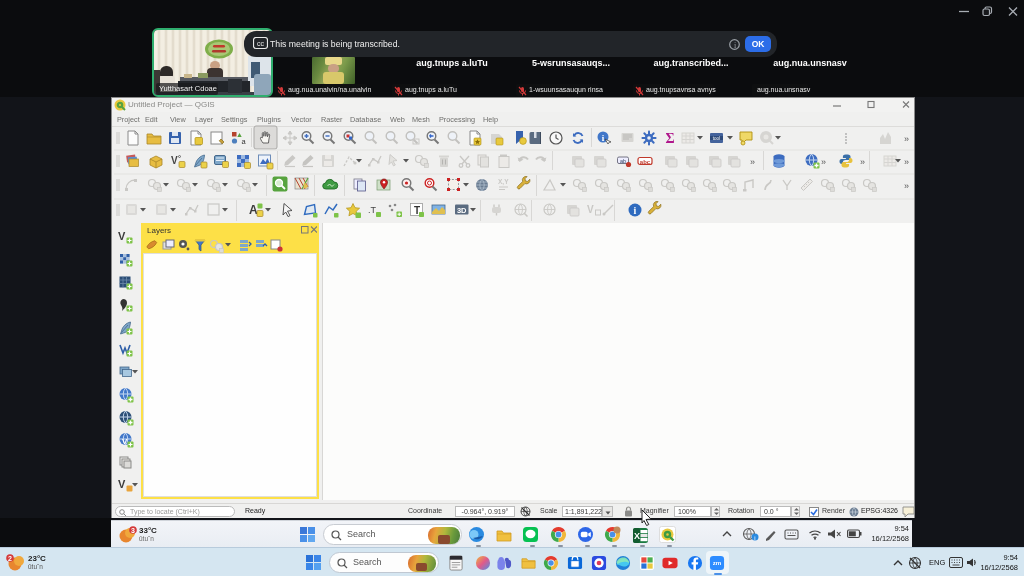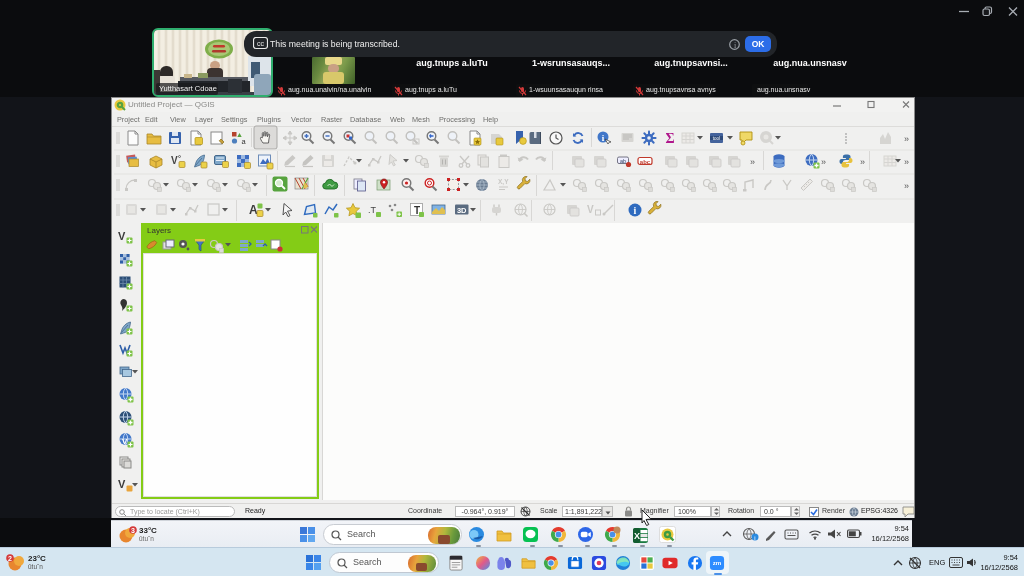--- a/index.html
+++ b/index.html
@@ -30,22 +30,22 @@
 <div class="ab" style="left:26px;top:47px;width:68px;height:4px;background:#585b62"></div>
 <div class="ab" style="left:24px;top:51px;width:72px;height:13px;background:#22252a"></div>
 <div class="ab" style="left:30px;top:44px;width:8px;height:4px;background:#c9b68a"></div>
 <div class="ab" style="left:44px;top:43px;width:10px;height:5px;background:#8a9a60"></div>
 <div class="ab" style="left:0px;top:62px;width:117px;height:7px;background:#3a3f46"></div>
 <div class="ab" style="left:100px;top:44px;width:17px;height:22px;background:#8fa6ba;border-radius:3px 3px 0 0"></div>
 <div class="ab" style="left:74px;top:49px;width:14px;height:14px;background:#2c3036"></div>
 <div class="ab" style="left:2px;top:53px;width:62px;height:12px;background:rgba(25,25,28,0.72);border-radius:2px;color:#f2f2f2;font-size:7.5px;line-height:12px;padding-left:3px;white-space:nowrap">Yutthasart Cdoae</div>
 </div>
 <div class="ab wt" style="left:382px;top:58px;width:140px;text-align:center;font-size:9px;letter-spacing:0">aug.tnups a.luTu</div>
-<div class="ab wt" style="left:501px;top:58px;width:140px;text-align:center;font-size:9px;letter-spacing:0">1-wsrunsasauqs...</div>
-<div class="ab wt" style="left:621px;top:58px;width:140px;text-align:center;font-size:9px;letter-spacing:0">aug.tnupsavnsi...</div>
+<div class="ab wt" style="left:501px;top:58px;width:140px;text-align:center;font-size:9px;letter-spacing:0">5-wsrunsasauqs...</div>
+<div class="ab wt" style="left:621px;top:58px;width:140px;text-align:center;font-size:9px;letter-spacing:0">aug.transcribed...</div>
 <div class="ab wt" style="left:740px;top:58px;width:140px;text-align:center;font-size:9px;letter-spacing:0">aug.nua.unsnasv</div>
 <div class="ab" style="left:312px;top:57px;width:43px;height:27px;background:linear-gradient(115deg,#4a6a30 0%,#6a8a40 25%,#9aa85a 45%,#7a9a4a 65%,#3f5f28 100%);border-radius:1px">
     <div class="ab" style="left:13px;top:0px;width:17px;height:8px;background:#e8d88a;border-radius:2px"></div>
     <div class="ab" style="left:16px;top:7px;width:11px;height:9px;background:#c9a084;border-radius:45%"></div>
     <div class="ab" style="left:11px;top:15px;width:21px;height:12px;background:#d8c86a;border-radius:3px"></div>
   </div>
 <div class="ab pill" style="left:275px;top:84px;width:92px;height:12px;font-size:7px;line-height:12px;white-space:nowrap"><svg style="position:absolute;left:2px;top:2px" width="9" height="10">
       <rect x="3" y="1" width="3" height="5" rx="1.5" fill="#d43a3a"></rect>
       <path d="M1.5 4.5a3 3 0 0 0 6 0M4.5 7.5v2" stroke="#d43a3a" stroke-width="1" fill="none"></path>
       <path d="M1 1l7 8" stroke="#d43a3a" stroke-width="1.2"></path>
@@ -830,21 +830,21 @@
         <rect x="6" y="6" width="7" height="7" fill="#dcdbd8" stroke="#8a8a88" stroke-width="1"></rect>
       </g>
       <g transform="translate(4,379)">
         <text x="0" y="11" font-size="11" font-weight="bold" fill="#3b3b3b" font-family="Liberation Sans">V</text>
         <rect x="8.5" y="8.5" width="6" height="6" rx="1" fill="#e8a43c"></rect>
       </g>
       <g transform="translate(18,385)">
         <path d="M0 0h6l-3 3.5z" fill="#555"></path>
       </g>
     </svg>
-<div class="ab" style="left:29px;top:125px;width:178px;height:276px;background:#84cc16">
+<div class="ab" style="left:29px;top:125px;width:178px;height:276px;background:#fde047">
 <span class="ab" style="left:6px;top:3px;font-size:8px;color:#333">Layers</span>
 <svg class="ab" style="left:160px;top:3px" width="16" height="8">
         <rect x="0.5" y="0.5" width="6.5" height="6.5" fill="none" stroke="#777" stroke-width="1"></rect>
         <path d="M10 0.5l6 6M16 0.5l-6 6" stroke="#777" stroke-width="1.1"></path>
       </svg>
 <svg class="ab" style="left:0;top:0" width="178" height="32">
         <g transform="translate(4,15)">
           <path d="M2 10c2-4 5-6 9-7l2 2c-2 4-5 6-9 7z" fill="#d88a2e" stroke="#9a5d12" stroke-width="0.7" transform="scale(0.9)"></path>
         </g>
         <g transform="translate(20,15)">

